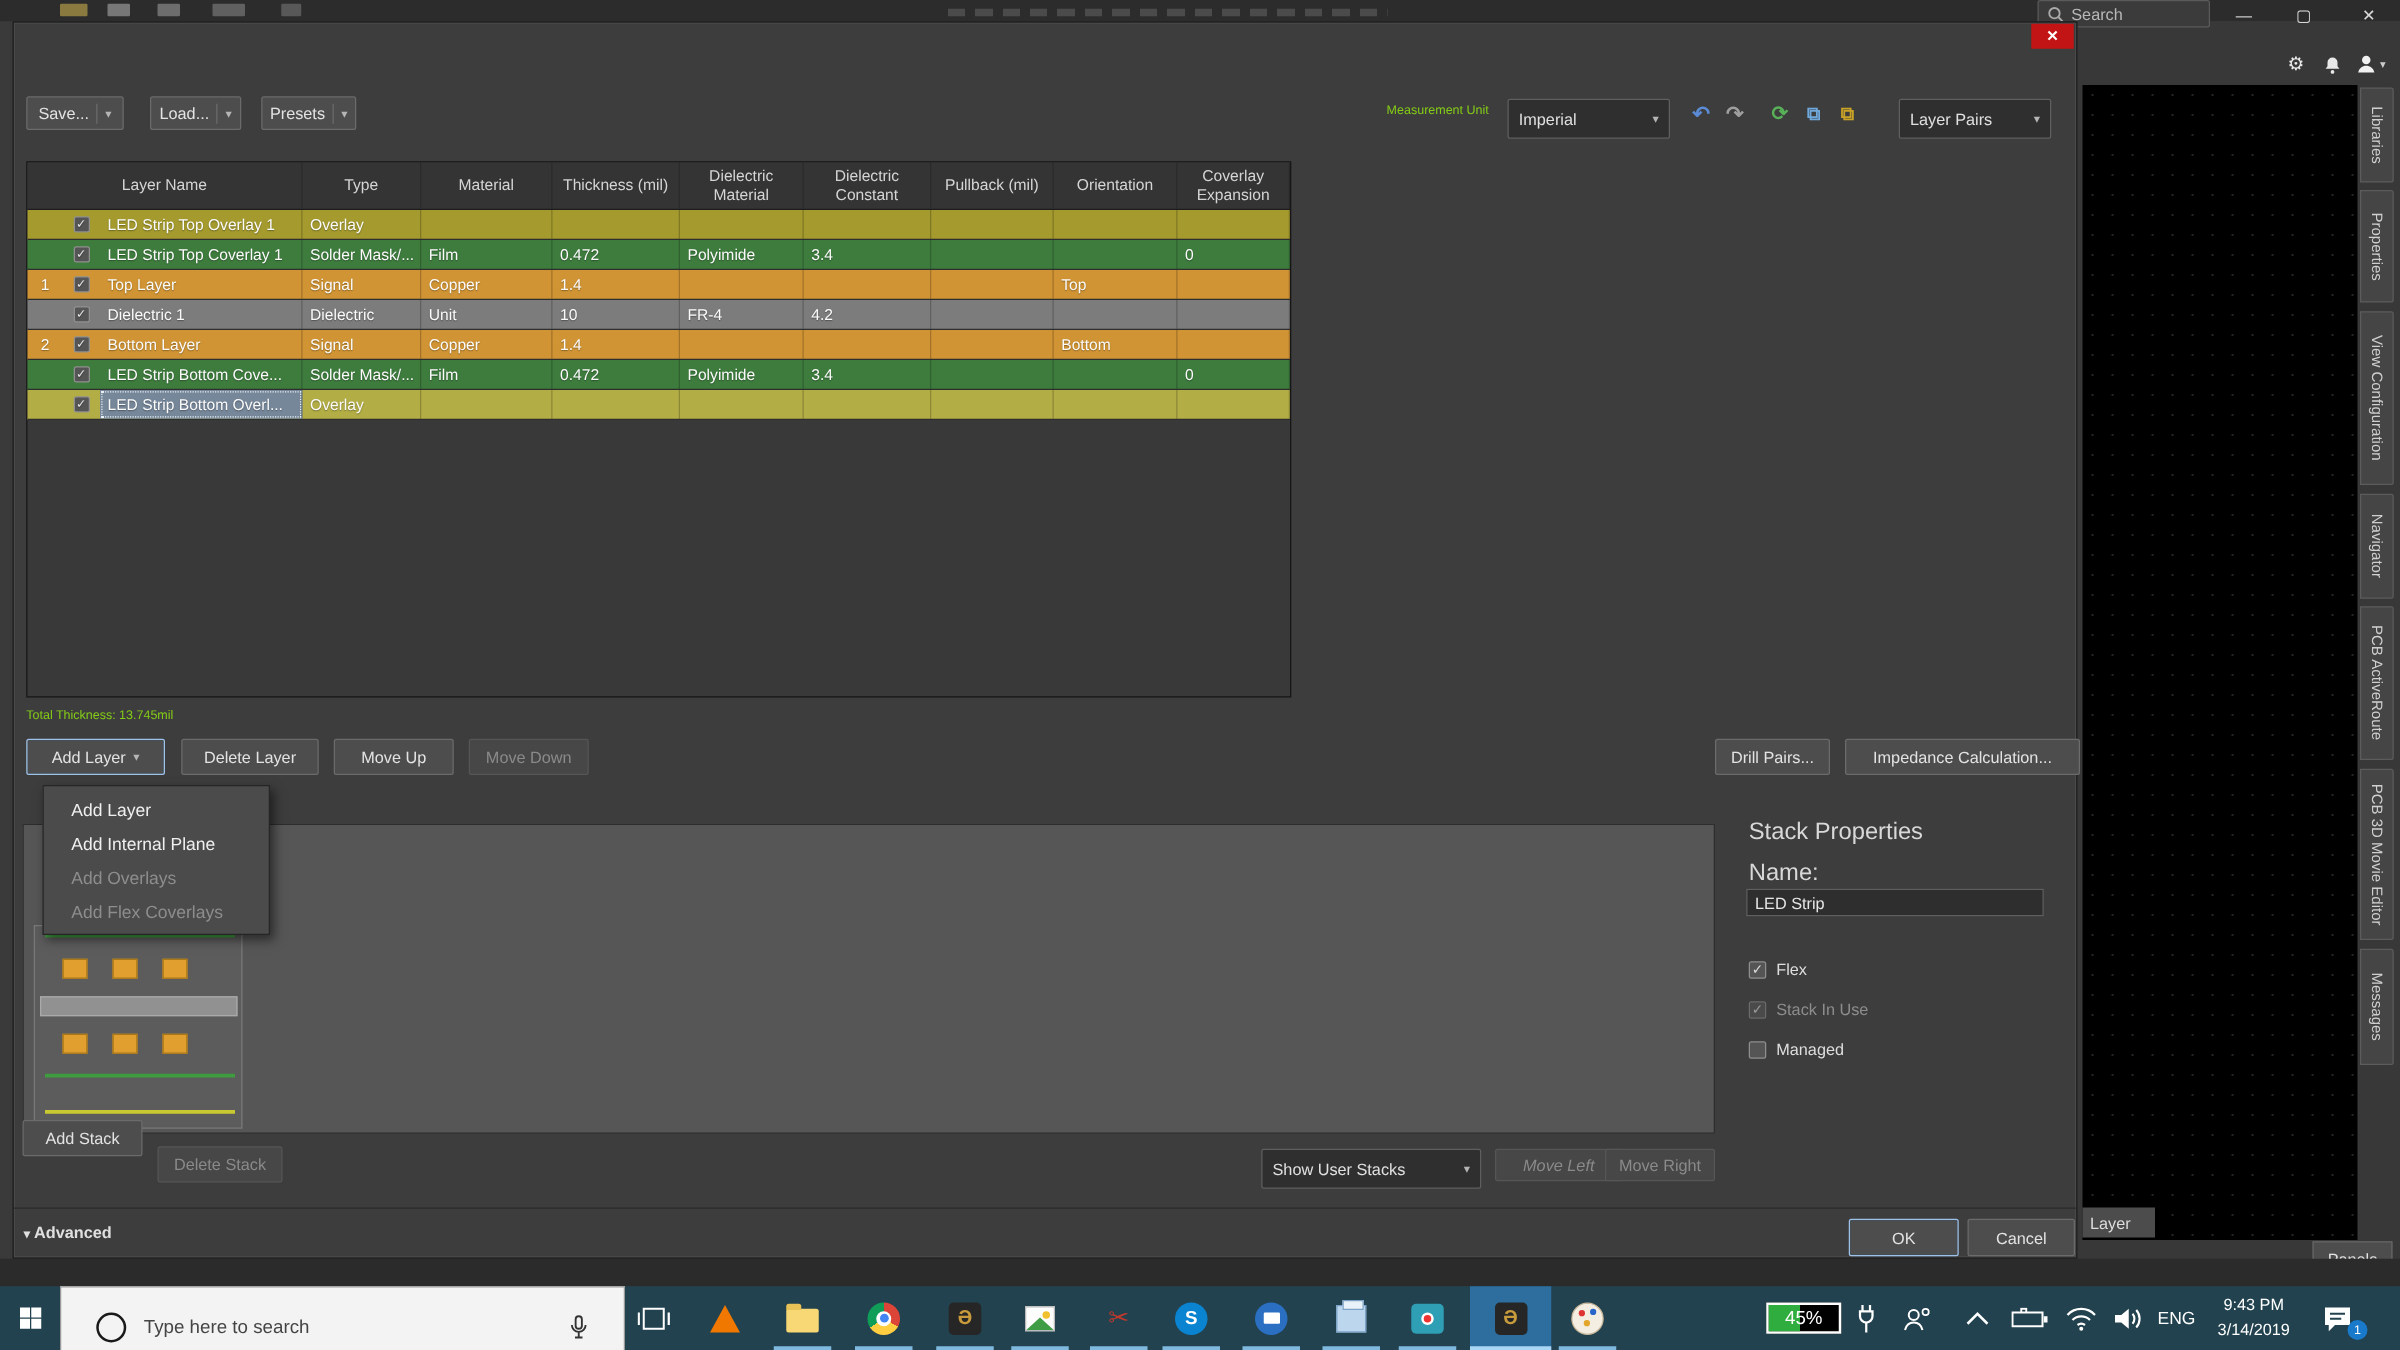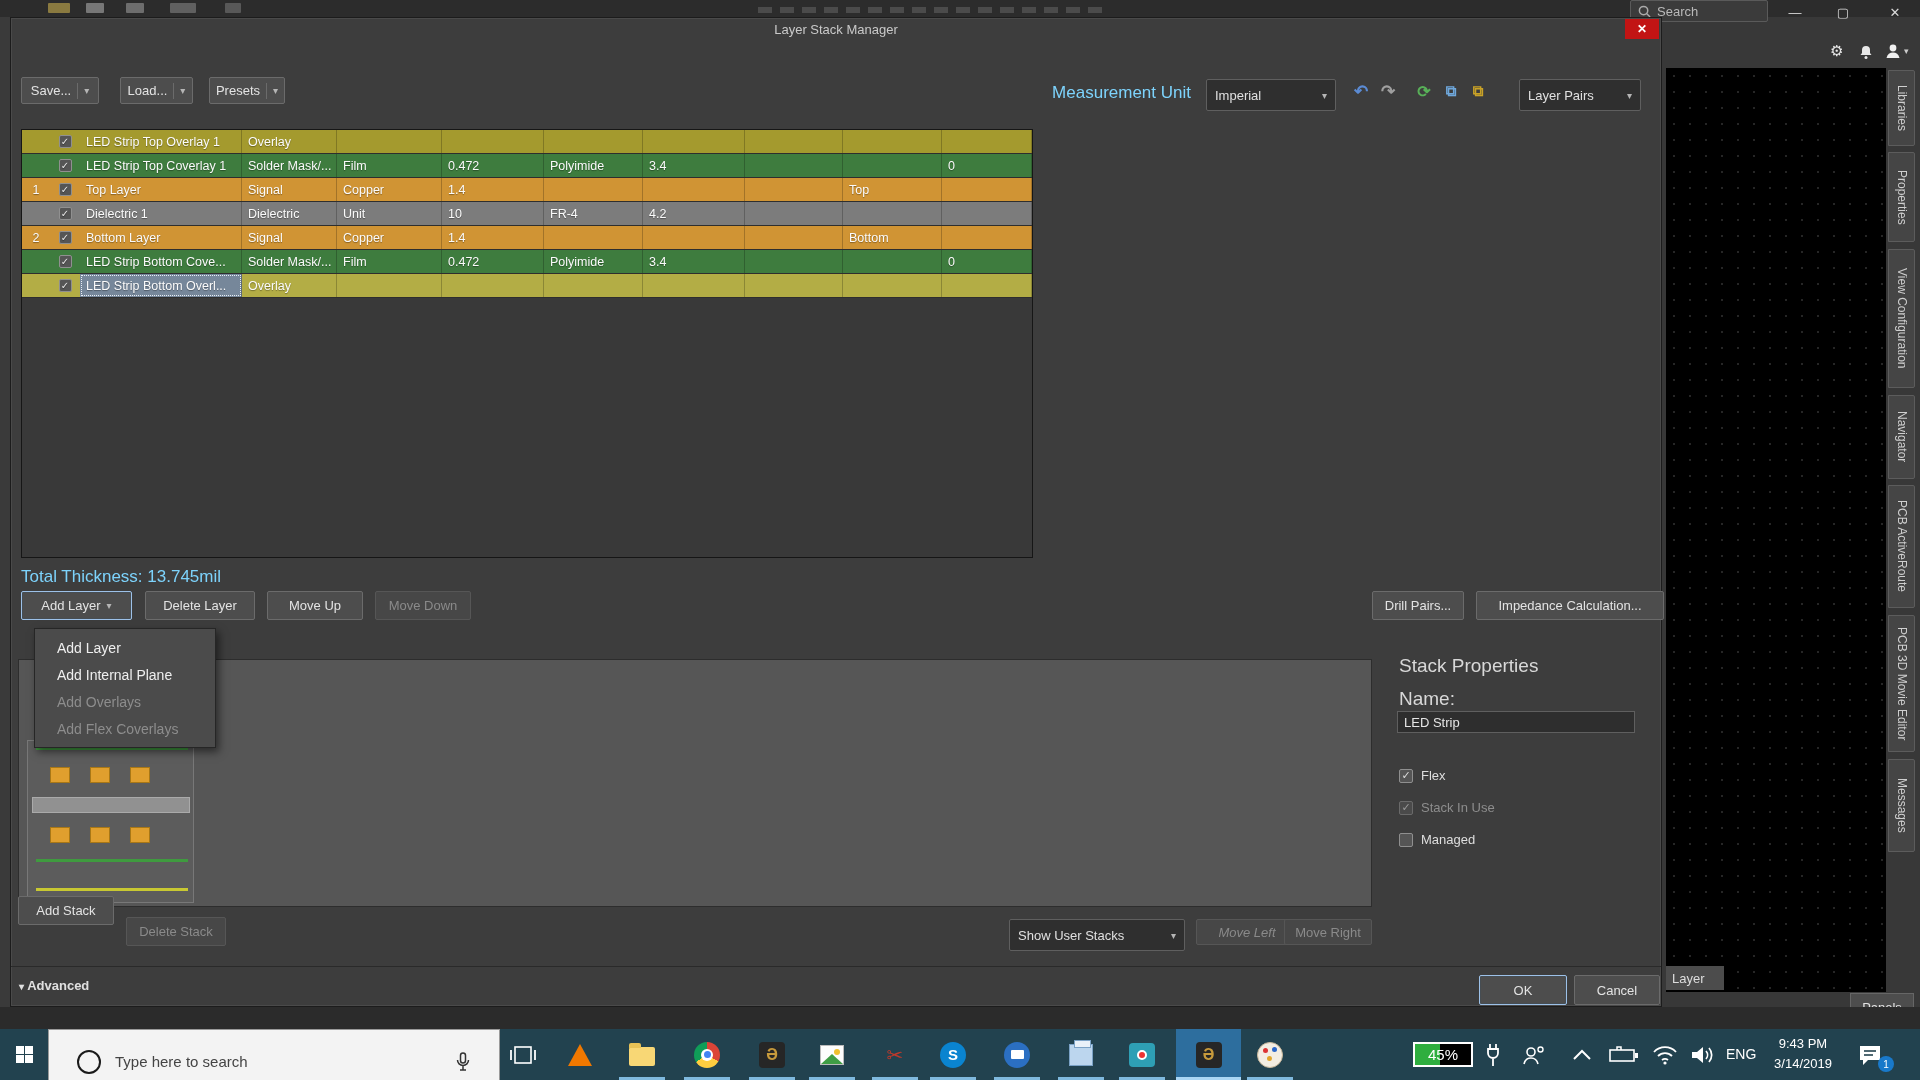--- a/index.html
+++ b/index.html
@@ -28,21 +28,21 @@
   
   .dialog { position:absolute; left:10px; top:17px; width:1652px; height:990px; background:#3d3d3d; border:1px solid #1c1c1c; box-shadow:0 0 0 1px #4a4a4a inset; }
   .dlg-title { position:absolute; left:0; top:4px; width:100%; text-align:center; color:#c9c9c9; font-size:13px; }
   .dlg-close { position:absolute; left:1614px; top:1px; width:34px; height:20px; background:#c21414; border:none; color:#fff; font-size:12px; font-weight:bold; }
   .btn { position:absolute; height:27px; background:#4d4d4d; border:1px solid #6b6b6b; border-radius:2px; color:#e3e3e3; font-size:13px;
          display:flex; align-items:center; justify-content:center; gap:6px; }
   .btn .car { color:#b5b5b5; font-size:10px; }
   .btn .sep { width:1px; height:16px; background:#6b6b6b; }
   .btn.dis { color:#8a8a8a; background:#474747; border-color:#565656; }
   .btn.focus { border:1px solid #9dc1e8; box-shadow:0 0 0 1px #2f517033 inset; }
-  .lbl { color:#7dd3fc; font-size:17px; }
+  .lbl { color:#84cc16; font-size:10px; }
   .select { position:absolute; height:24px; background:#2f2f2f; border:1px solid #5f5f5f; border-radius:2px; color:#e0e0e0; font-size:13px;
             display:flex; align-items:center; justify-content:space-between; padding:15px 8px; }
   .select .car { color:#b5b5b5; font-size:10px; }
   .tool-ico { position:absolute; top:60px; width:26px; height:26px; display:flex; align-items:center; justify-content:center; font-size:17px; font-weight:bold; }
 
   
   .tablebox { position:absolute; left:10px; top:111px; width:1012px; height:429px; background:#393939; border:1px solid #161616; }
   .thead { display:grid; grid-template-columns:220px 95px 105px 102px 99px 102px 98px 99px 90px; height:38px; background:#343434; border-bottom:1px solid #1d1d1d; }
   .thead div { color:#d5d5d5; font-size:12.5px; display:flex; align-items:center; justify-content:center; text-align:center; line-height:1.15; border-right:1px solid #2a2a2a; padding:0 4px; }
   .trow { display:grid; grid-template-columns:28px 30px 162px 95px 105px 102px 99px 102px 98px 99px 90px; height:24px; border-bottom:1px solid #2e2e2e; }
@@ -167,21 +167,20 @@
   <div class="tabstrip-tab" style="top:395px;height:84px;">Navigator</div>
   <div class="tabstrip-tab" style="top:485px;height:123px;">PCB ActiveRoute</div>
   <div class="tabstrip-tab" style="top:615px;height:137px;">PCB 3D Movie Editor</div>
   <div class="tabstrip-tab" style="top:759px;height:93px;">Messages</div>
 
   <div class="layer-chip">Layer</div>
   <button class="panels-btn">Panels</button>
   <div class="understrip"></div>
 
   <div class="dialog">
-    <div class="dlg-title">Layer Stack Manager</div>
     <button class="dlg-close">✕</button>
 
     <div class="btn" style="left:10px;top:59px;width:78px;">
       <span>Save...</span>
         <span class="sep"></span>
         <span class="car">▾</span>
     </div>
     <div class="btn" style="left:109px;top:59px;width:73px;">
       <span>Load...</span>
         <span class="sep"></span>
@@ -202,20 +201,31 @@
     <div class="tool-ico" style="left:1364px;color:#9f9f9f;">↷</div>
     <div class="tool-ico" style="left:1400px;color:#58b058;font-size:16px;">⟳</div>
     <div class="tool-ico" style="left:1427px;color:#6fa8dc;font-size:15px;">⧉</div>
     <div class="tool-ico" style="left:1454px;color:#c9a227;font-size:15px;">⧉</div>
     <div class="select" style="left:1508px;top:61px;width:122px;">
       <span>Layer Pairs</span>
         <span class="car">▾</span>
     </div>
 
     <div class="tablebox">
+      <div class="thead">
+        <div>Layer Name</div>
+        <div>Type</div>
+        <div>Material</div>
+        <div>Thickness (mil)</div>
+        <div>Dielectric Material</div>
+        <div>Dielectric Constant</div>
+        <div>Pullback (mil)</div>
+        <div>Orientation</div>
+        <div>Coverlay Expansion</div>
+      </div>
 
       <div class="trow olive">
         <div class="c num"></div>
         <div class="c cbc">
             <span class="cb">
               <span class="tick">✓</span>
             </span>
           </div>
         <div class="c">LED Strip Top Overlay 1</div>
         <div class="c">Overlay</div>

